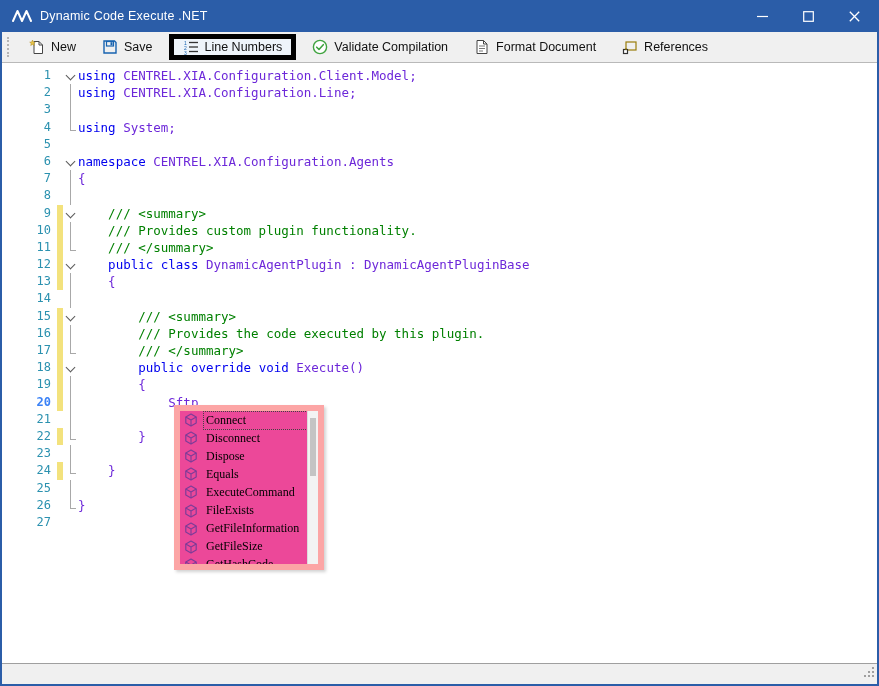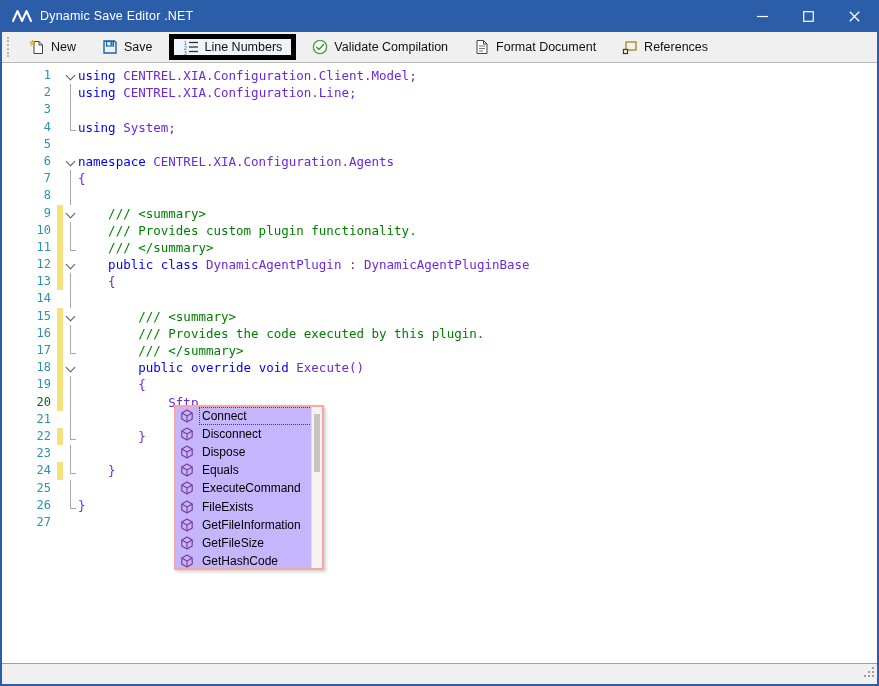--- a/index.html
+++ b/index.html
@@ -25,36 +25,36 @@
   .tb-btn{display:flex;align-items:center;gap:6px;padding:4px 9px;margin:16px 3px;
     font-size:12.5px;color:#111;border:1px solid transparent;height:26px}
   .tb-btn.active{border:5px solid #000000;background:#eef4fa}
   .tb-btn svg{display:block}
   
   .editor{flex:1 1 auto;background:#fff;position:relative;overflow:hidden;
     font-family:"DejaVu Sans Mono",monospace;font-size:12.5px;padding-top:4px}
   .line{display:flex;height:17.2px;line-height:17.2px;white-space:pre}
   .num{width:52px;text-align:right;padding-right:3px;color:var(--lnum);
     font-size:12px;flex:0 0 52px}
-  .num.cur{color:#14532d;font-weight:normal}
+  .num.cur{color:#3b82f6;font-weight:bold}
   .bar{width:6px;flex:0 0 6px;margin-left:3px}
   .bar.changed{background:var(--change)}
   .fold{width:15px;flex:0 0 15px;position:relative}
   .fold-mid::before{content:"";position:absolute;left:7px;top:0;bottom:0;
     border-left:1px solid var(--foldline)}
   .fold-end::before{content:"";position:absolute;left:7px;top:0;height:11px;width:5px;
     border-left:1px solid var(--foldline);border-bottom:1px solid var(--foldline)}
   .fold-start::before{content:"";position:absolute;left:4px;top:5px;width:6px;height:6px;
     border-right:1.5px solid #5a5a5a;border-bottom:1.5px solid #5a5a5a;transform:rotate(45deg)}
   .code{color:#000}
   .tk-k{color:var(--kw)} .tk-c{color:var(--cm)} .tk-p{color:#6d28d9}
   
   .popup{position:absolute;left:172px;top:342px;width:150px;height:165px;
-    background:#c4b5fd;border:2px solid #fca5a5;box-shadow:2px 2px 3px rgba(0,0,0,.18);
-    font-family:Liberation Sans, sans-serif;font-size:12px;display:flex}
+    background:#ec4899;border:6px solid #fca5a5;box-shadow:2px 2px 3px rgba(0,0,0,.18);
+    font-family:Liberation Serif, serif;font-size:12px;display:flex}
   .ac-list{flex:1 1 auto;overflow:hidden}
   .ac-item{display:flex;align-items:center;height:18.1px;padding-left:4px;cursor:default}
   .ac-item svg{flex:0 0 14px;margin-right:6px}
   .ac-label{flex:1 1 auto;padding:1px 2px;color:#000}
   .ac-item.selected .ac-label{outline:1px dotted #444}
   .ac-scroll{flex:0 0 11px;background:#f3f3f3;border-left:1px solid #dcdcdc;position:relative}
   .ac-thumb{position:absolute;left:2px;right:2px;top:7px;height:58px;background:#c4c4c4}
   
   .status{flex:0 0 21px;background:var(--toolbar);border-top:1px solid #9f9f9f;
     display:flex;align-items:flex-end;justify-content:flex-end}
@@ -64,21 +64,21 @@
 <body>
 
 <div class="window">
 
   <div class="titlebar">
     <span class="app-icon">
       <svg width="20" height="16" viewBox="0 0 20 16">
         <polyline points="1,13 5.5,3 10,13 14.5,3 19,13" fill="none" stroke="#fff" stroke-width="2" stroke-linecap="round" stroke-linejoin="round"></polyline>
       </svg>
     </span>
-    <span class="title-text">Dynamic Save Editor .NET</span>
+    <span class="title-text">Dynamic Code Execute .NET</span>
     <div class="win-controls">
       <div class="win-btn">
         <svg width="11" height="11" viewBox="0 0 11 11">
             <line x1="0" y1="5.5" x2="11" y2="5.5" stroke="#fff" stroke-width="1.2"></line>
           </svg>
       </div>
       <div class="win-btn">
         <svg width="11" height="11" viewBox="0 0 11 11">
             <rect x="0.7" y="0.7" width="9.6" height="9.6" fill="none" stroke="#fff" stroke-width="1.2"></rect>
           </svg>

